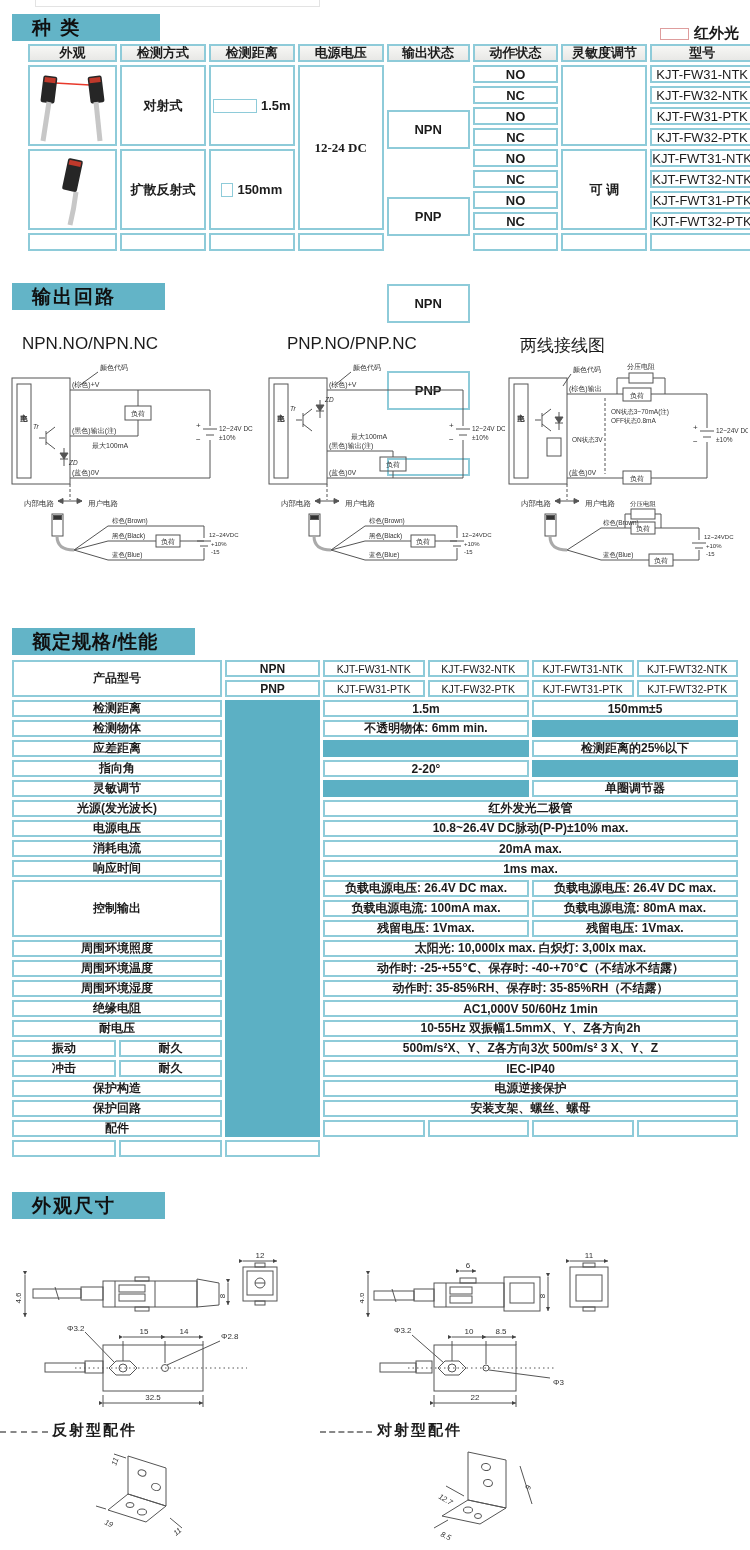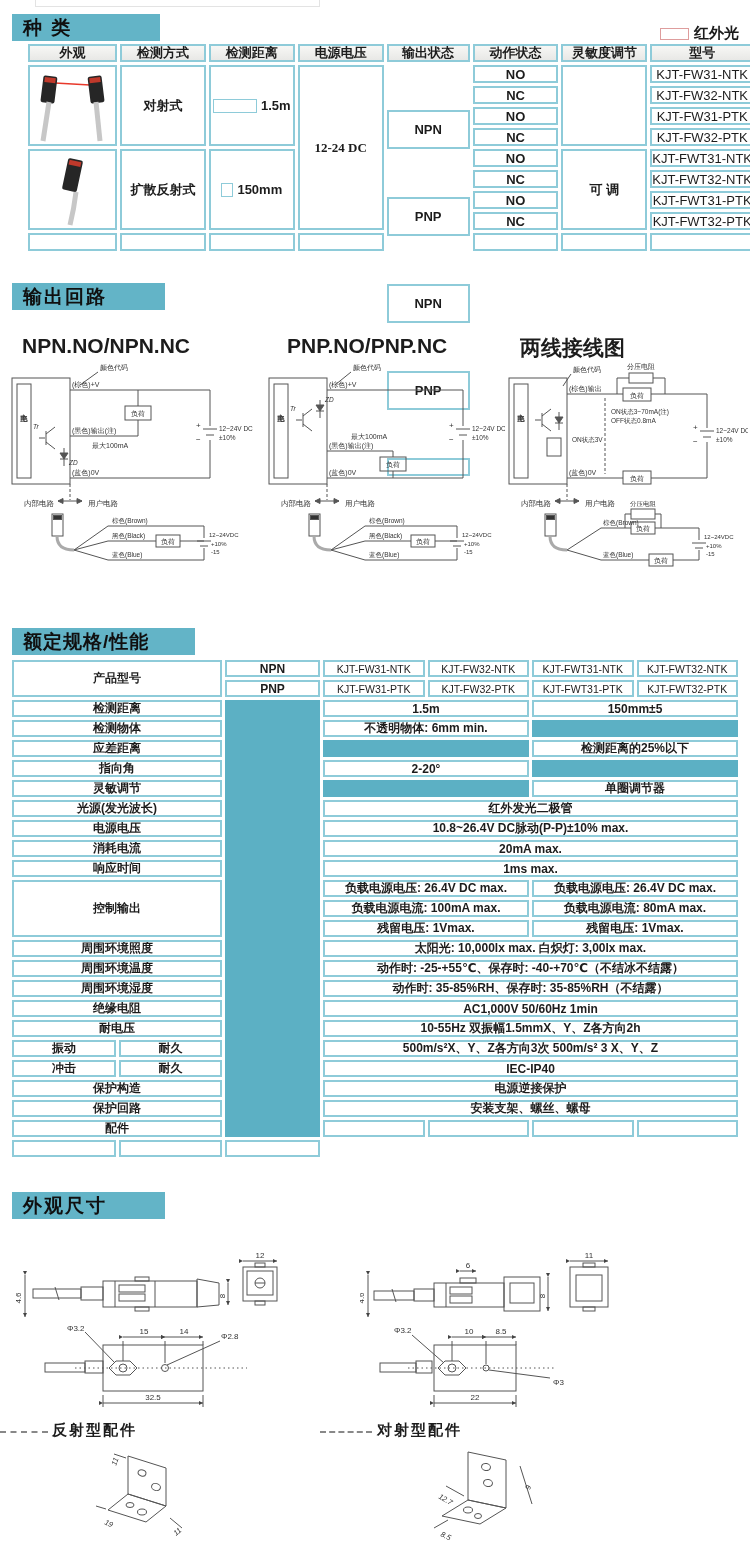--- a/index.html
+++ b/index.html
@@ -3,37 +3,37 @@
 <meta charset="utf-8">
 <style>
   :root{
     --accent:#63b4c7; --border:#8ecbd9; --fill:#5cb0c4; --beam:#e8392b; --legendbox:#de9d9d;
   }
   html,body{margin:0;padding:0;background:#fff;}
   .page{position:relative;width:750px;height:1550px;background:#fff;overflow:hidden;
         font-family:"Liberation Sans","DejaVu Sans",sans-serif;color:#1c1c1c;}
   .banner{position:absolute;background:var(--accent);color:#101010;font-weight:bold;
           font-size:19px;letter-spacing:2px;display:flex;align-items:center;
-          padding-left:11px;height:27px;box-sizing:border-box;}
+          padding-left:20px;height:27px;box-sizing:border-box;}
   .cell{border:2px solid var(--border);background:#fff;box-sizing:border-box;display:flex;
         align-items:center;justify-content:center;overflow:hidden;white-space:nowrap;}
   .teal{background:var(--fill);border-color:var(--fill);}
   .hdr{background:linear-gradient(#f7f7f5,#e8e8e6);font-weight:bold;font-size:13px;}
   .vst{display:flex;flex-direction:column;gap:3px;}
   .hst{display:flex;gap:3px;}
   .f1{flex:1;}
   .types{position:absolute;left:28px;top:44px;width:726px;display:flex;gap:3px;}
   .types .cell{font-size:13px;}
   .h18{height:18px;} .h39{height:39px;} .h81{height:81px;} .h165{height:165px;font-family:Liberation Serif, serif;}
   .model{font-size:10.5px;letter-spacing:0;}
   .bold{font-weight:bold;}
   .mini-rect{display:inline-block;border:1px solid var(--border);background:#fff;height:12px;vertical-align:middle;margin-right:4px;}
   .legend{position:absolute;top:24px;left:660px;display:flex;align-items:center;font-size:15px;font-weight:bold;}
   .legend .box{width:27px;height:10px;border:1px solid var(--legendbox);background:#fff;margin-right:5px;}
-  .ckt-title{position:absolute;font-weight:bold;font-size:21px;}
+  .ckt-title{position:absolute;font-weight:normal;font-size:17px;}
   .spec{position:absolute;left:12px;top:660px;width:726px;display:flex;gap:3px;}
   .spec .cell{font-size:12px;font-weight:600;}
   .spec .model{font-size:10.5px;font-weight:normal;}
   .h17{height:17px;} .h37{height:37px;} .h57{height:57px;} .h437{height:437px;}
   .w210{width:210px;flex:none;} .w95{width:95px;flex:none;}
   .dashes{position:absolute;border-top:2px dashed #888;height:0;}
   .dimlabel{position:absolute;font-size:15px;font-weight:bold;letter-spacing:2px;}
   svg text{font-family:"Liberation Sans","DejaVu Sans",sans-serif;fill:#333;}
   .topfrag{position:absolute;left:35px;top:0;width:285px;height:7px;border:1px solid #e3e3e3;border-top:none;box-sizing:border-box;}
 </style>

